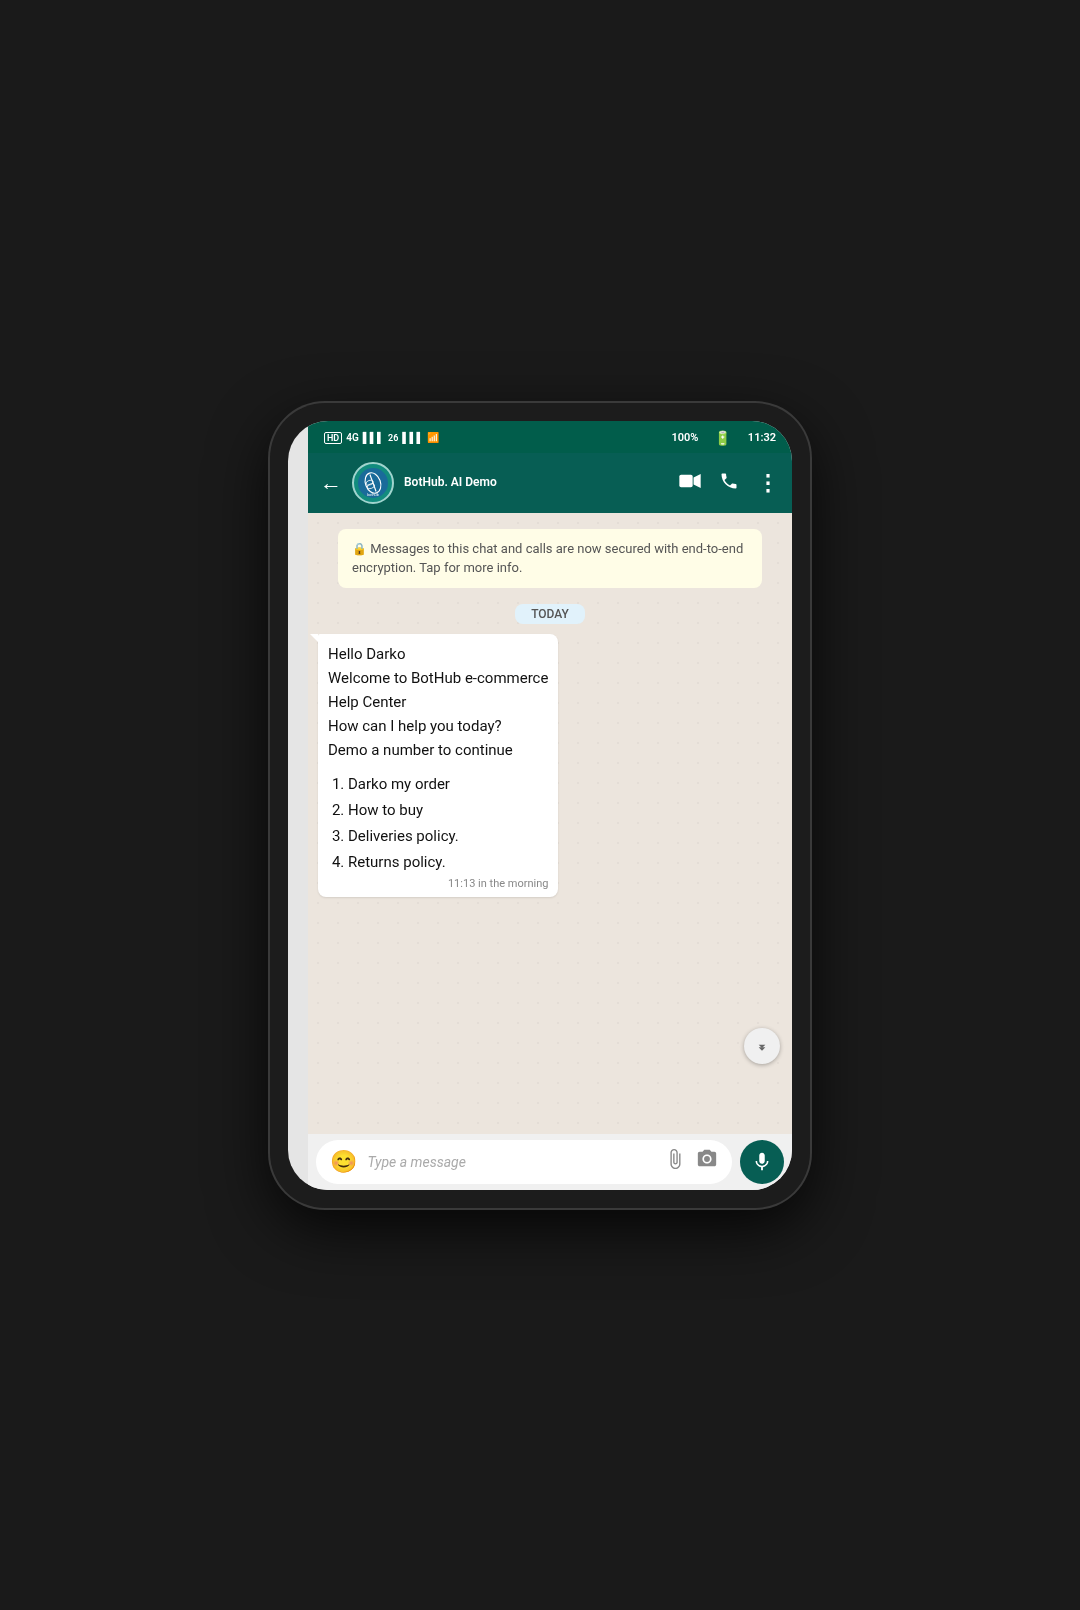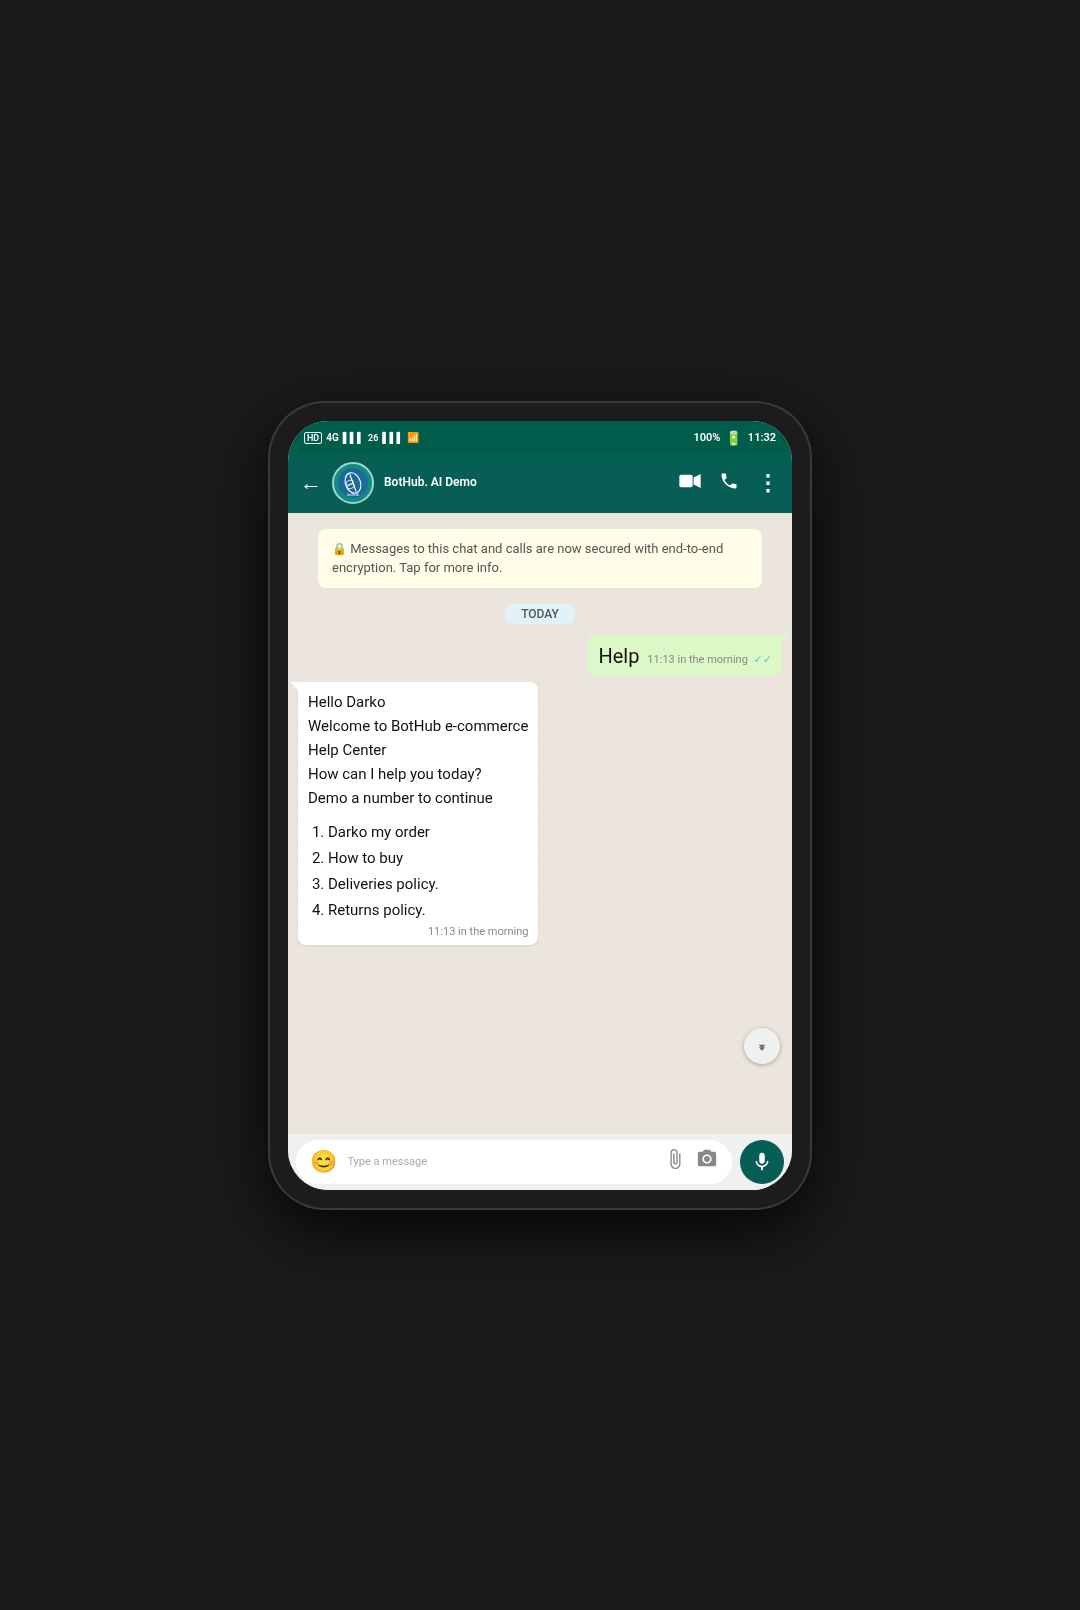--- a/index.html
+++ b/index.html
@@ -24,20 +24,21 @@
     }
 
     .phone-inner {
       width: 100%;
       height: 100%;
       background: #e5e5e5;
       border-radius: 40px;
       overflow: hidden;
       display: flex;
       flex-direction: column;
+      padding-left: 20px;
     }
 
     
     .status-bar {
       background: #015d4b;
       display: flex;
       justify-content: space-between;
       align-items: center;
       padding: 6px 16px 4px;
       height: 32px;
@@ -48,21 +49,21 @@
       align-items: center;
       gap: 4px;
       font-size: 10px;
       color: #fff;
       font-weight: 600;
     }
 
     .status-right {
       display: flex;
       align-items: center;
-      gap: 5px;
+      gap: 16px;
       font-size: 11px;
       color: #fff;
       font-weight: 600;
     }
 
     
     .chat-header {
       background: #075e54;
       display: flex;
       align-items: center;
@@ -305,22 +306,23 @@
     }
 
     .emoji-btn {
       font-size: 22px;
       color: #888;
       cursor: pointer;
     }
 
     .input-placeholder {
       flex: 1;
-      font-size: 11px;
+      font-size: 14px;
       color: #aaa;
+      font-style: italic;
     }
 
     .attach-btn {
       font-size: 20px;
       color: #888;
       cursor: pointer;
     }
 
     .camera-btn {
       font-size: 20px;
@@ -426,32 +428,20 @@
 
       <div class="encryption-notice">
         <span class="lock-icon">🔒</span>
         <span>Messages to this chat and calls are now secured with end-to-end encryption. Tap for more info.</span>
       </div>
 
       <div class="date-divider">
         <span class="today-pill">TODAY</span>
       </div>
 
-      <div class="message-row sent">
-        <div class="bubble sent">
-          <div class="bubble-sent-tail"></div>
-          <div class="sent-message-header">
-            <span class="sent-text-big">Help</span>
-            <span class="sent-meta-inline">
-              <span>11:13 in the morning</span>
-              <span style="color:#4fc3f7; margin-left:3px;">✓✓</span>
-            </span>
-          </div>
-        </div>
-      </div>
 
       <div class="message-row received">
         <div class="bubble received">
           <div class="bubble-received-tail"></div>
           <div class="bot-message-content">
             <div>Hello Darko</div>
             <div>Welcome to BotHub e-commerce</div>
             <div>Help Center</div>
             <div>How can I help you today?</div>
             <div>Demo a number to continue</div>

